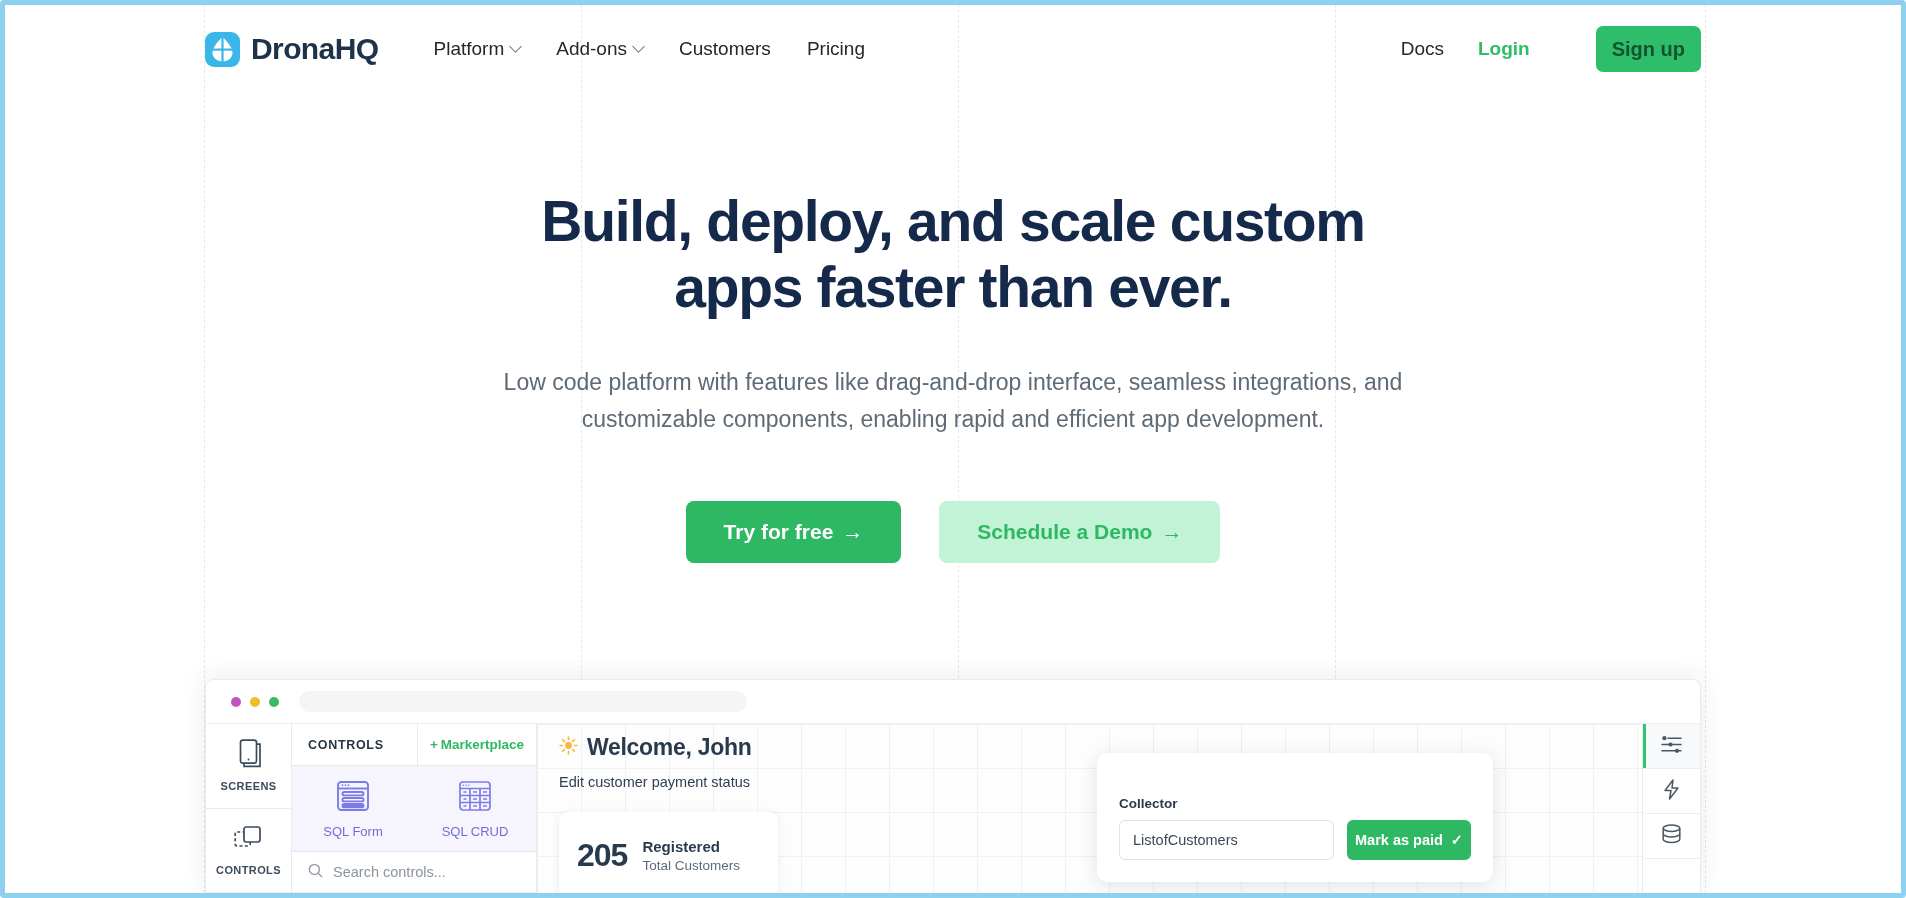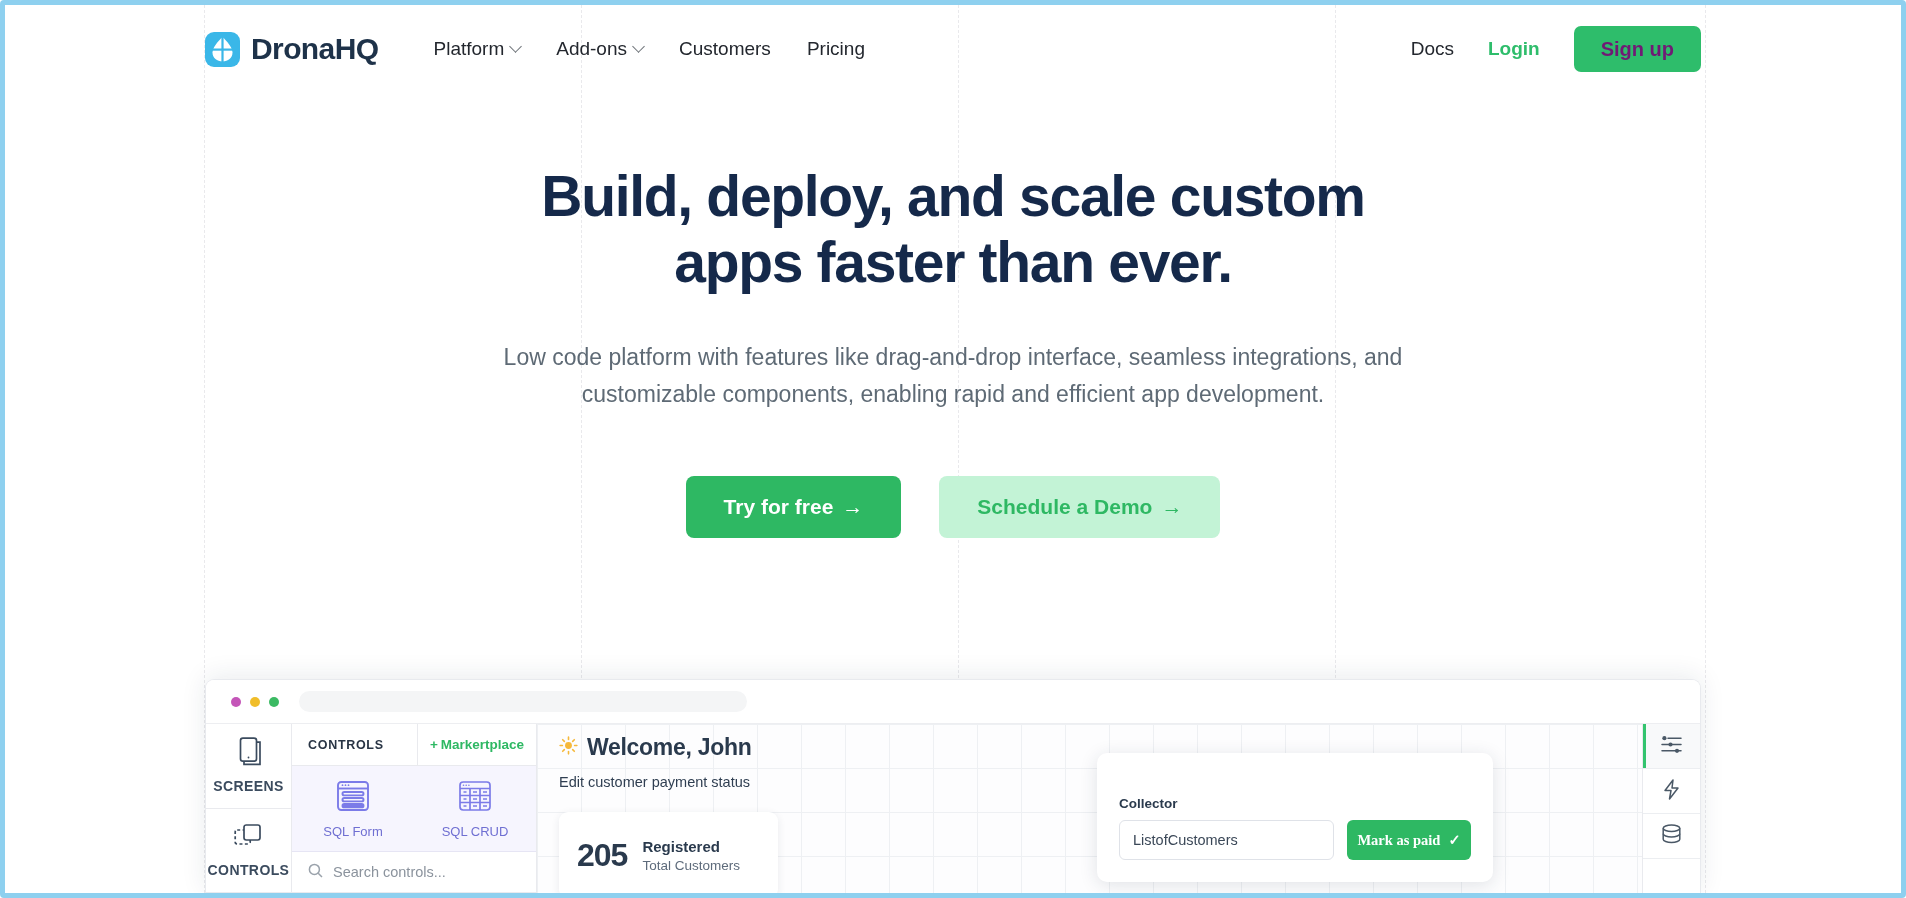--- a/index.html
+++ b/index.html
@@ -94,35 +94,36 @@
     gap: 34px;
   }
   .nav-docs {
     font-size: 19px; font-weight: 500; color: #23272e; cursor: pointer;
   }
   .nav-login {
     font-size: 19px; font-weight: 600; color: #2ebd6b; cursor: pointer;
   }
   .btn-signup {
     background: #2ebd6b;
-    color: #701a75;
+    color: #14532d;
     font-size: 20px;
     font-weight: 700;
     border: none;
     border-radius: 7px;
-    padding: 13px 27px;
+    padding: 13px 16px;
     cursor: pointer;
     font-family: inherit;
     line-height: 1;
+    margin-left: 32px;
   }
 
   
   #hero {
     position: absolute;
-    top: 158px; left: 0; right: 0;
+    top: 183px; left: 0; right: 0;
     text-align: center;
     z-index: 2;
   }
   #hero-title {
     font-size: 57px;
     font-weight: 800;
     line-height: 1.16;
     color: #15294a;
     letter-spacing: -1.3px;
     max-width: 960px;
@@ -209,21 +210,21 @@
   }
   .rail-item {
     height: 86px;
     display: flex; flex-direction: column;
     align-items: center; justify-content: center;
     gap: 8px;
     border-bottom: 1px solid #e9eaee;
     cursor: pointer;
   }
   .rail-label {
-    font-size: 14px; font-weight: 700; letter-spacing: 0.4px;
+    font-size: 11px; font-weight: 700; letter-spacing: 0.4px;
     color: #3b4b5e;
   }
 
   
   #controls-panel {
     width: 245px; flex: none;
     border-right: 1px solid #e9eaee;
     display: flex; flex-direction: column;
     background: #fff;
   }
@@ -334,21 +335,21 @@
     border: 1px solid #dfe2e8;
     border-radius: 6px;
     padding: 0 13px;
     font-family: inherit; font-size: 14.5px; color: #3a4757;
     outline: none; background: #fff;
   }
   #mark-paid-btn {
     width: 168px; height: 40px;
     background: #2eb863; color: #fff;
     border: none; border-radius: 6px;
-    font-family: Liberation Serif, serif; font-size: 14.5px; font-weight: 600;
+    font-family: Liberation Sans, sans-serif; font-size: 14.5px; font-weight: 600;
     cursor: pointer;
     display: flex; align-items: center; justify-content: center; gap: 8px;
   }
 
   
   #inspector {
     width: 58px; flex: none;
     border-left: 1px solid #e9eaee;
     background: #ffffff;
     display: flex; flex-direction: column;

